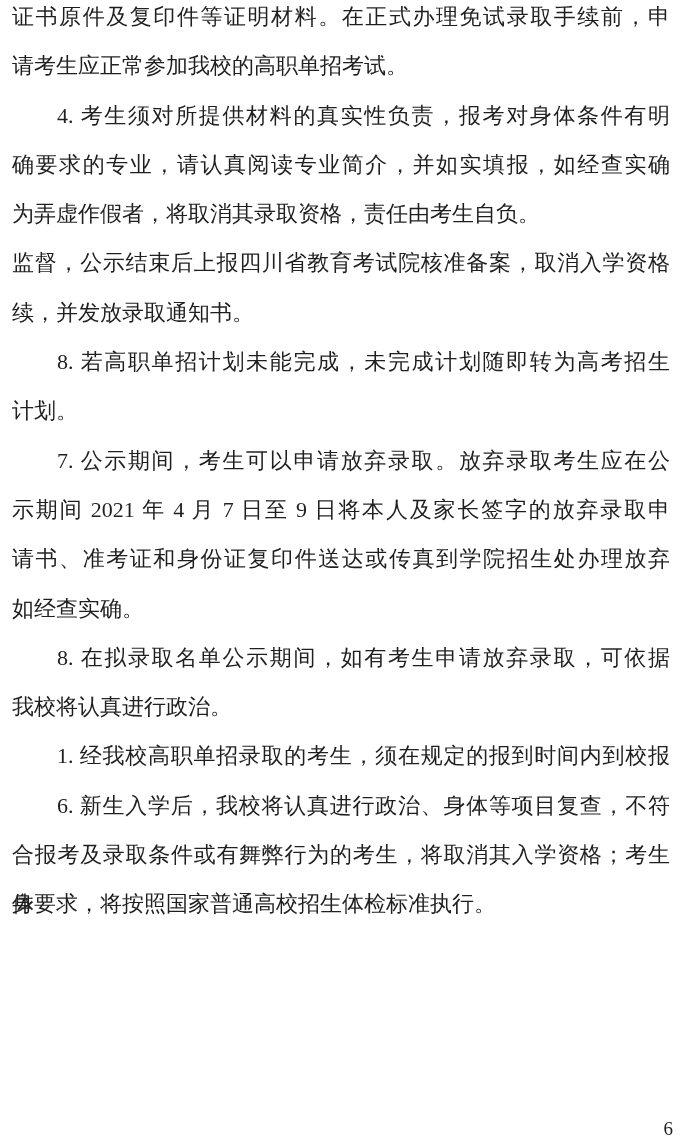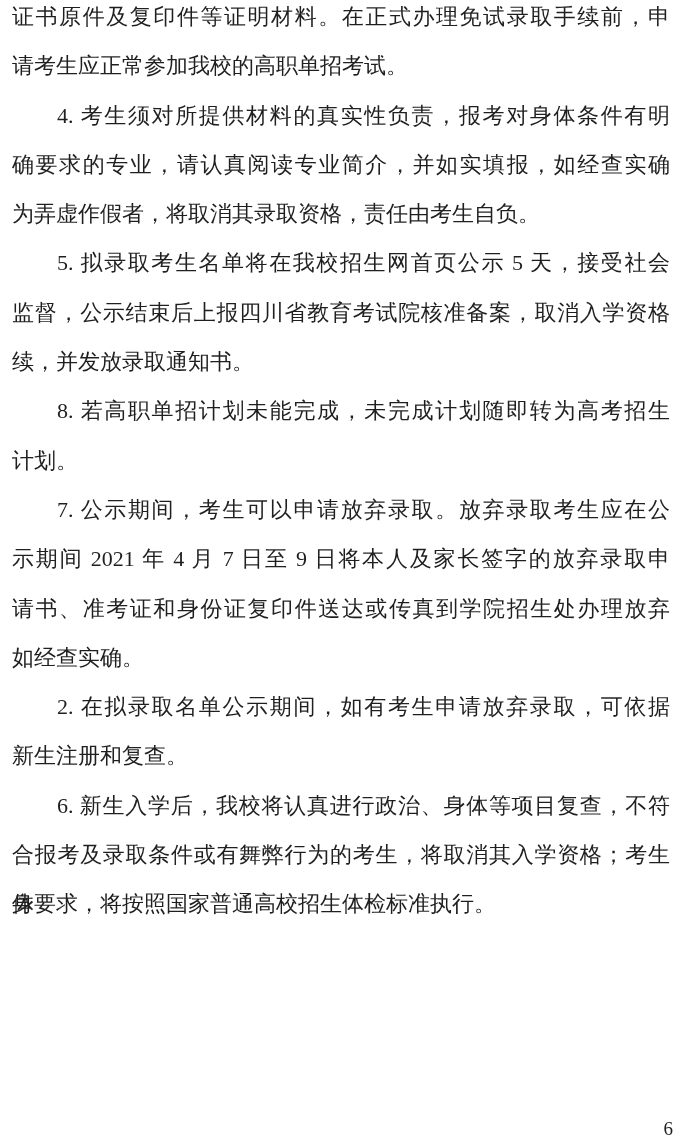--- a/index.html
+++ b/index.html
@@ -53,29 +53,29 @@
 </head>
 <body>
 
 <div class="page" style="--text-color: #1f1f1f; --page-bg: #ffffff;">
   <div class="text-block">
       <div class="line fill">证书原件及复印件等证明材料。在正式办理免试录取手续前，申</div>
       <div class="line">请考生应正常参加我校的高职单招考试。</div>
       <div class="line indent fill">4. 考生须对所提供材料的真实性负责，报考对身体条件有明</div>
       <div class="line fill">确要求的专业，请认真阅读专业简介，并如实填报，如经查实确</div>
       <div class="line">为弄虚作假者，将取消其录取资格，责任由考生自负。</div>
-      <div class="line indent fill">5. 拟录取考生名单将在我校招生网首页公示 5 天，接受社会</div>
       <div class="line fill">监督，公示结束后上报四川省教育考试院核准备案，取消入学资格</div>
       <div class="line">续，并发放录取通知书。</div>
       <div class="line indent fill">8. 若高职单招计划未能完成，未完成计划随即转为高考招生</div>
       <div class="line">计划。</div>
       <div class="line indent fill">7. 公示期间，考生可以申请放弃录取。放弃录取考生应在公</div>
       <div class="line fill">示期间 2021 年 4 月 7 日至 9 日将本人及家长签字的放弃录取申</div>
       <div class="line fill">请书、准考证和身份证复印件送达或传真到学院招生处办理放弃</div>
       <div class="line">如经查实确。</div>
-      <div class="line indent fill">2. 在拟录取名单公示期间，如有考生申请放弃录取，可依据</div>
-      <div class="line">新生注册和复查。</div>
+      <div class="line indent fill">8. 在拟录取名单公示期间，如有考生申请放弃录取，可依据</div>
+      <div class="line">我校将认真进行政治。</div>
+      <div class="line indent fill">1. 经我校高职单招录取的考生，须在规定的报到时间内到校报</div>
       <div class="line indent fill">6. 新生入学后，我校将认真进行政治、身体等项目复查，不符</div>
       <div class="line fill">合报考及录取条件或有舞弊行为的考生，将取消其入学资格；考生身</div>
       <div class="line">体要求，将按照国家普通高校招生体检标准执行。</div>
     </div>
   <div class="page-number">6</div>
 </div>
 
 </body></html>

